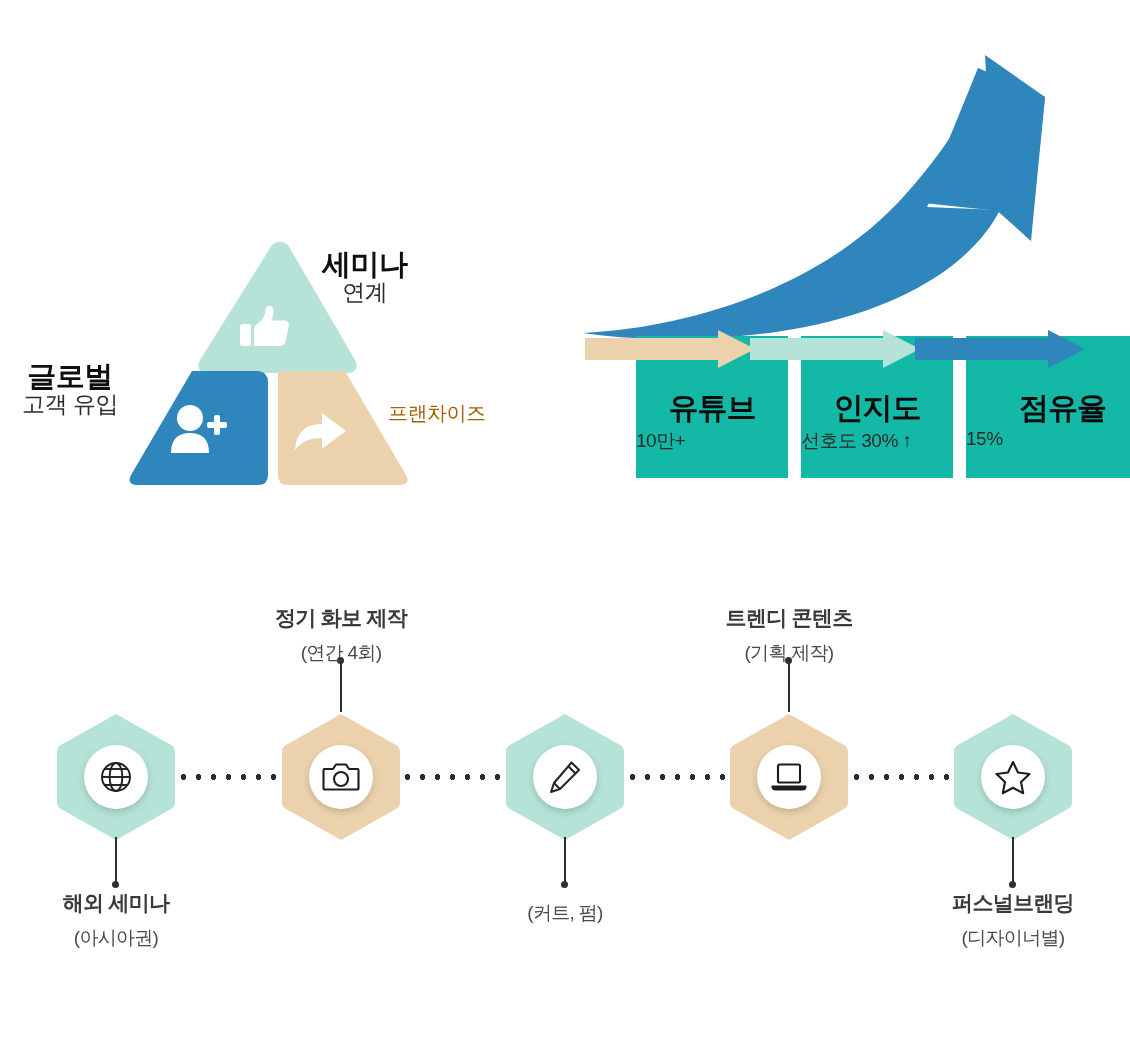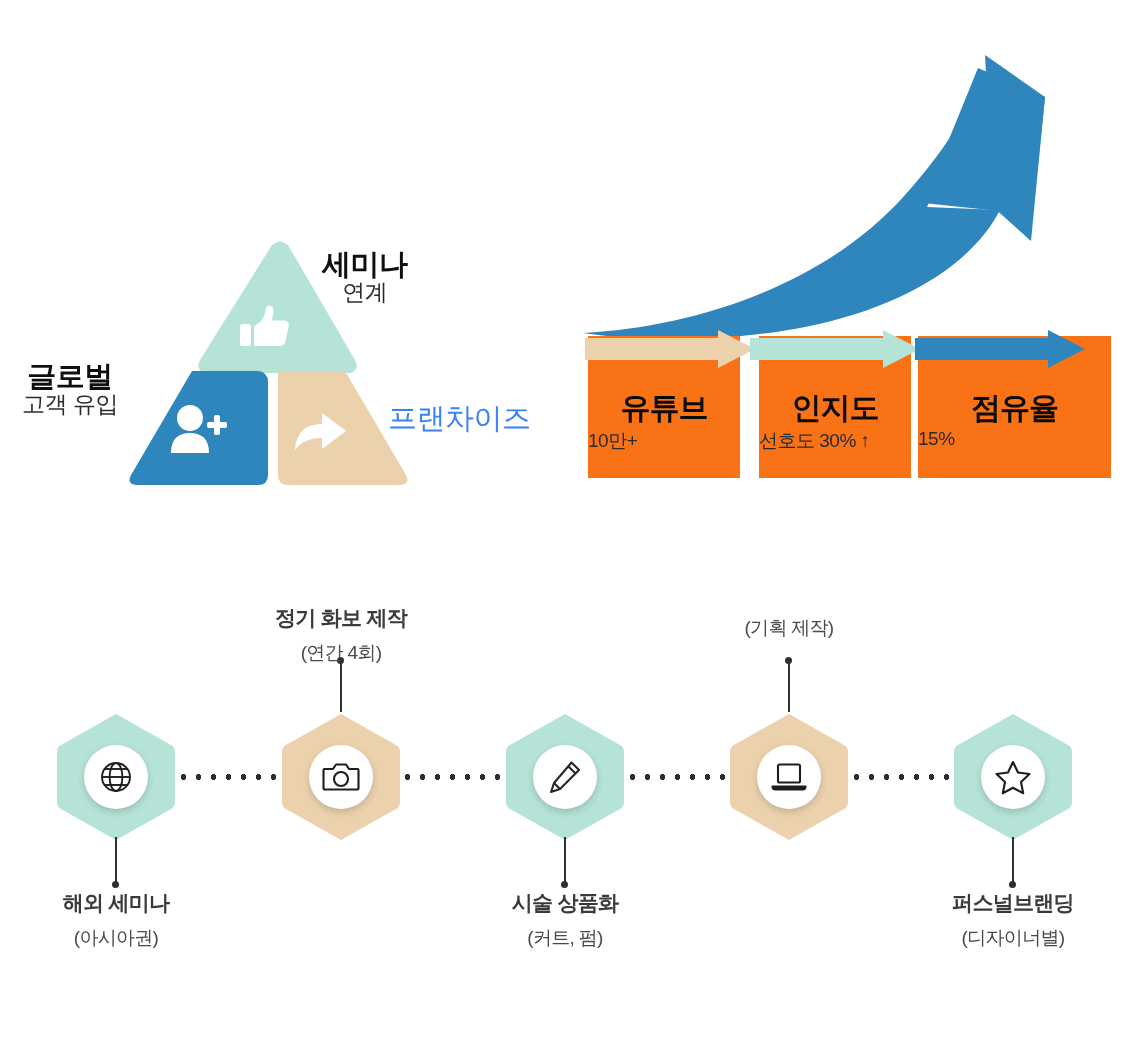--- a/index.html
+++ b/index.html
@@ -18,25 +18,25 @@
   
   #triangle-cluster{left:0px;top:230px;width:560px;height:270px;}
 
   .tri-label{position:absolute;line-height:1.12;}
   .tri-label .ttl{font-size:29px;font-weight:bold;color:#0f0f0f;letter-spacing:-0.5px;display:block;}
   .tri-label .sub{font-size:23px;font-weight:normal;color:#2b2b2b;letter-spacing:-0.5px;display:block;}
 
   #label-seminar{left:322px;top:18px;text-align:center;}
   #label-global{left:22px;top:130px;text-align:center;}
   #label-franchise{left:388px;top:172px;}
-  #label-franchise .ttl2{font-size:29px;font-weight:normal;color:#3b82f6;letter-spacing:-0.5px;}
+  #label-franchise .ttl2{font-size:20px;font-weight:normal;color:#a16207;letter-spacing:-0.5px;}
 
   
   #funnel{left:585px;top:330px;width:495px;height:155px;}
-  .step{position:absolute;top:6px;width:152px;height:142px;background:#f97316;}
+  .step{position:absolute;top:6px;width:152px;height:142px;background:#14b8a6;margin-left:48px;}
   .step .step-title{
     position:absolute;left:0;right:0;top:52px;text-align:center;
     font-size:30px;font-weight:bold;color:#0b0b0b;letter-spacing:-1px;
   }
   .step .step-sub{
     position:absolute;left:0;right:0;top:92px;
     font-size:19px;font-weight:normal;color:#2b2b2b;letter-spacing:-0.5px;
   }
   .step-arrow{position:absolute;top:0px;height:38px;}
 
@@ -136,21 +136,21 @@
   <div class="abs" id="funnel">
 
     <div class="step" style="left:3px;">
       <div class="step-title">유튜브</div>
       <div class="step-sub">10만+</div>
     </div>
     <svg class="step-arrow" style="left:0px;width:170px;" viewBox="0 0 170 38">
       <path d="M 0 8 L 133 8 L 133 0 L 170 19 L 133 38 L 133 30 L 0 30 Z" fill="#ebd2ac"></path>
     </svg>
 
-    <div class="step" style="left:174px;">
+    <div class="step" style="left:168px;">
       <div class="step-title">인지도</div>
       <div class="step-sub">선호도 30% ↑</div>
     </div>
     <svg class="step-arrow" style="left:165px;width:170px;" viewBox="0 0 170 38">
       <path d="M 0 8 L 133 8 L 133 0 L 170 19 L 133 38 L 133 30 L 0 30 Z" fill="#b5e3d8"></path>
     </svg>
 
     <div class="step" style="left:333px;padding-left:41px;">
       <div class="step-title">점유율</div>
       <div class="step-sub">15%</div>
@@ -220,40 +220,40 @@
             <path d="M 24.5 3.5 L 32 11 L 13 30 L 4 33 L 7 24 Z"></path>
             <line x1="21" y1="7" x2="28.5" y2="14.5"></line>
             <line x1="7" y1="24" x2="13" y2="30"></line>
           </g>
         </svg>
       </div>
     </div>
     <div class="stem" style="left:564px;top:252px;height:48px;"></div>
     <div class="stem-dot" style="left:561px;top:296px;"></div>
     <div class="cap" style="left:425px;top:305px;">
-      <span class="cap-title">시술 상품화</span>
       <span class="cap-sub">(커트, 펌)</span>
     </div>
 
     <div class="hex-node" style="left:730px;top:127px;">
       <svg class="hex-shape" viewBox="0 0 118 130">
         <path d="M 59 2 L 114 33 Q 118 35 118 40 L 118 90 Q 118 95 114 97 L 59 128 L 4 97 Q 0 95 0 90 L 0 40 Q 0 35 4 33 Z" fill="#ebd2ac"></path>
       </svg>
       <div class="hex-circle">
         <svg width="38" height="32" viewBox="0 0 38 32">
           <g fill="none" stroke="#1d1d1d" stroke-width="2.1" stroke-linejoin="round">
             <rect x="8" y="3.5" width="22" height="18" rx="1.6"></rect>
             <path d="M 2.5 25.5 L 35.5 25.5 Q 35.5 28.5 32.5 28.5 L 5.5 28.5 Q 2.5 28.5 2.5 25.5 Z" fill="#1d1d1d"></path>
           </g>
         </svg>
       </div>
     </div>
     <div class="stem" style="left:788px;top:78px;height:49px;"></div>
     <div class="stem-dot" style="left:785px;top:72px;"></div>
     <div class="cap" style="left:649px;top:20px;">
+      <span class="cap-title">트렌디 콘텐츠</span>
       <span class="cap-sub">(기획 제작)</span>
     </div>
 
     <div class="hex-node" style="left:954px;top:127px;">
       <svg class="hex-shape" viewBox="0 0 118 130">
         <path d="M 59 2 L 114 33 Q 118 35 118 40 L 118 90 Q 118 95 114 97 L 59 128 L 4 97 Q 0 95 0 90 L 0 40 Q 0 35 4 33 Z" fill="#b5e3d8"></path>
       </svg>
       <div class="hex-circle">
         <svg width="38" height="38" viewBox="0 0 38 38">
           <path d="M 19 4 L 24 14.5 L 35.5 16 L 27 24 L 29.2 35.2 L 19 29.8 L 8.8 35.2 L 11 24 L 2.5 16 L 14 14.5 Z" fill="none" stroke="#1d1d1d" stroke-width="2.1" stroke-linejoin="round"></path>

